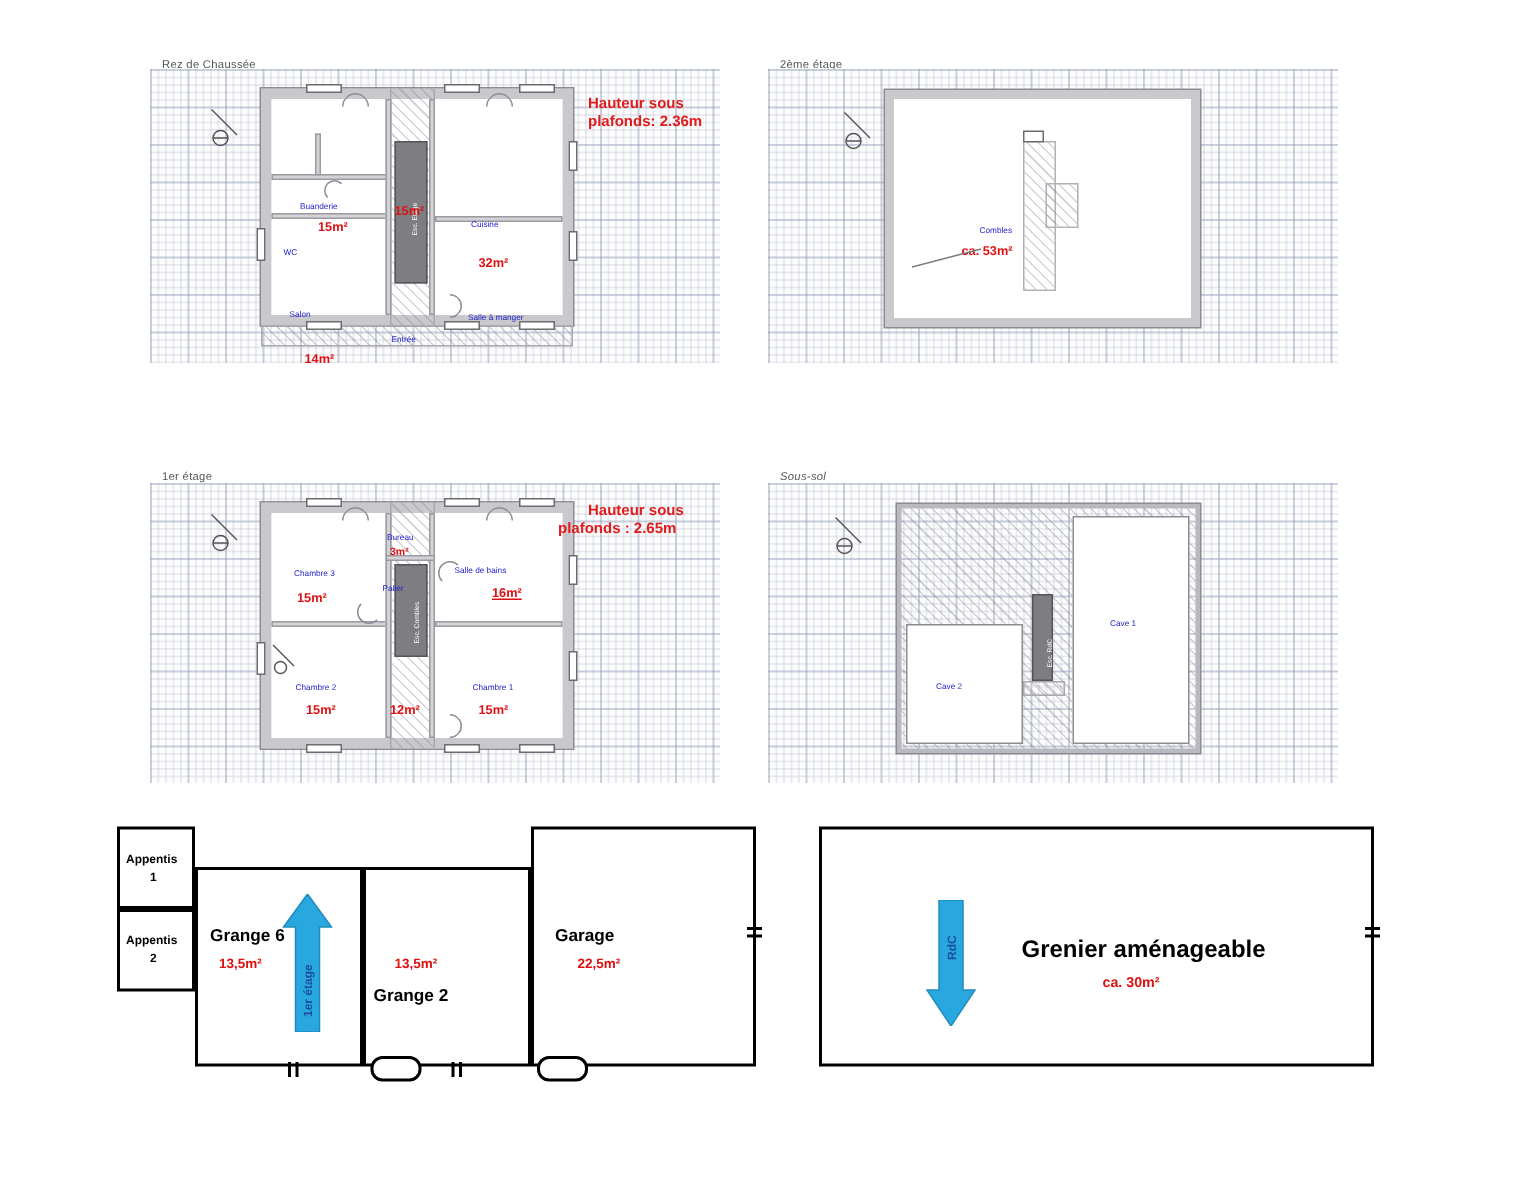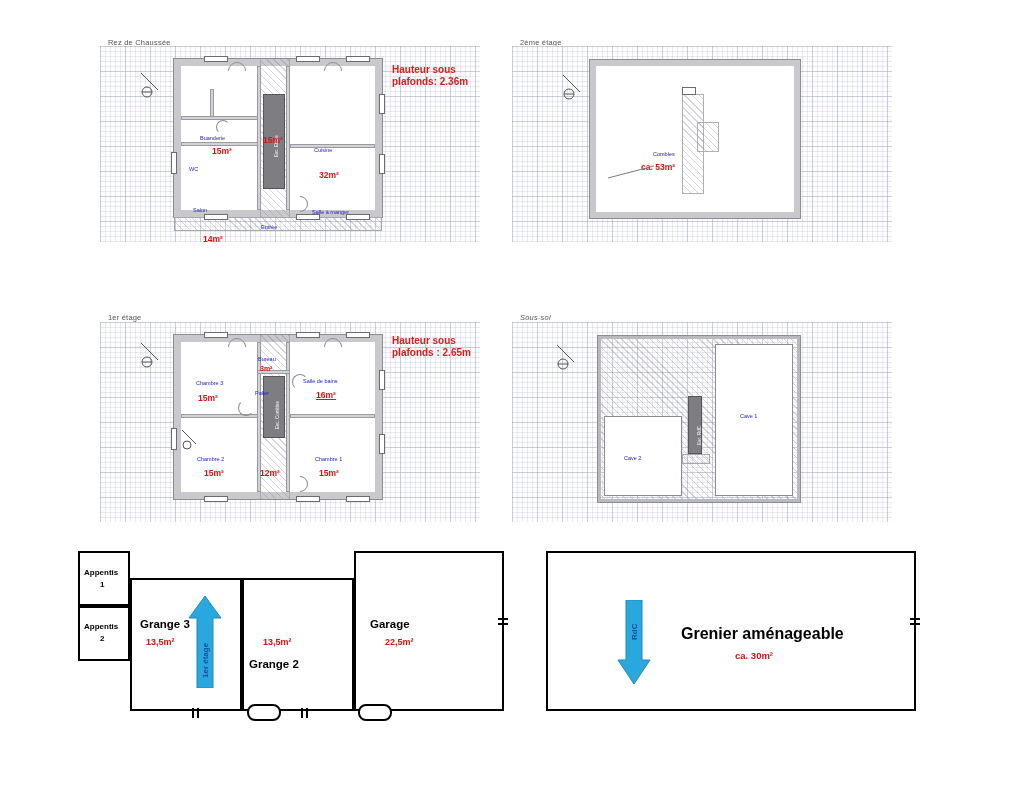--- a/index.html
+++ b/index.html
@@ -186,41 +186,41 @@
   <div class="door-arc" style="left:224px;top:28px;width:18px;height:18px;transform:rotate(45deg);"></div>
   <div class="door-arc" style="left:192px;top:64px;width:16px;height:16px;transform:rotate(0deg);"></div>
   <div class="door-arc" style="left:138px;top:90px;width:16px;height:16px;transform:rotate(270deg);"></div>
   <div class="door-arc" style="left:192px;top:166px;width:16px;height:16px;transform:rotate(135deg);"></div>
 
   <div class="lbl" style="left:96px;top:70px;">Chambre 3</div>
   <div class="area" style="left:98px;top:83px;">15m²</div>
   <div class="lbl" style="left:158px;top:46px;">Bureau</div>
   <div class="area-sm" style="left:160px;top:55px;">3m²</div>
   <div class="lbl" style="left:203px;top:68px;">Salle de bains</div>
-  <div class="area" style="left:216px;top:80px;text-decoration:underline;">16m²</div>
+  <div class="area" style="left:228px;top:80px;text-decoration:underline;">16m²</div>
   <div class="lbl" style="left:155px;top:80px;">Palier</div>
   <div class="lbl" style="left:97px;top:146px;">Chambre 2</div>
   <div class="area" style="left:104px;top:158px;">15m²</div>
   <div class="area" style="left:160px;top:158px;">12m²</div>
   <div class="lbl" style="left:215px;top:146px;">Chambre 1</div>
   <div class="area" style="left:219px;top:158px;">15m²</div>
 
   <svg class="compass" style="left:38px;top:30px;" width="26" height="28" viewBox="0 0 26 28">
     <line x1="3" y1="3" x2="20" y2="20" stroke="#555" stroke-width="1"></line>
     <circle cx="9" cy="22" r="5" fill="none" stroke="#555" stroke-width="1"></circle>
     <line x1="4" y1="22" x2="14" y2="22" stroke="#555" stroke-width="1"></line>
   </svg>
   <svg class="compass" style="left:80px;top:118px;" width="22" height="22" viewBox="0 0 22 22">
     <line x1="2" y1="2" x2="16" y2="16" stroke="#555" stroke-width="1"></line>
     <circle cx="7" cy="17" r="4" fill="none" stroke="#555" stroke-width="1"></circle>
   </svg>
 </div>
 
 <div class="note" style="left:392px;top:335px;">Hauteur sous</div>
-<div class="note" style="left:392px;top:347px;">plafonds : 2.65m</div>
+<div class="note" style="left:372px;top:347px;">plafonds : 2.65m</div>
 
 <div class="plan" style="left:512px;top:310px;width:390px;height:220px;">
   <div class="plan-title" style="left:8px;top:3px;font-style:italic;">Sous-sol</div>
   <div class="grid" style="left:0px;top:12px;width:380px;height:200px;"></div>
 
   <div class="hatch" style="left:86px;top:26px;width:202px;height:166px;border:1px solid #9b9ba1;"></div>
   <div class="wall" style="left:86px;top:26px;width:202px;height:166px;background:transparent;border:3px solid #b9b9bf;outline:1px solid #8c8c92;"></div>
 
   <div class="room-fill" style="left:203px;top:34px;width:78px;height:152px;border:1px solid #8c8c92;"></div>
   <div class="room-fill" style="left:92px;top:106px;width:78px;height:80px;border:1px solid #8c8c92;"></div>
@@ -242,21 +242,21 @@
 
 <div class="bbox" style="left:78px;top:551px;width:52px;height:55px;"></div>
 <div class="bbox-title sm" style="left:84px;top:568px;">Appentis</div>
 <div class="bbox-title sm" style="left:100px;top:580px;">1</div>
 
 <div class="bbox" style="left:78px;top:606px;width:52px;height:55px;"></div>
 <div class="bbox-title sm" style="left:84px;top:622px;">Appentis</div>
 <div class="bbox-title sm" style="left:100px;top:634px;">2</div>
 
 <div class="bbox" style="left:130px;top:578px;width:112px;height:133px;"></div>
-<div class="bbox-title" style="left:140px;top:618px;">Grange 3</div>
+<div class="bbox-title" style="left:140px;top:618px;">Grange 6</div>
 <div class="bbox-area" style="left:146px;top:637px;">13,5m²</div>
 
 <div class="bbox" style="left:242px;top:578px;width:112px;height:133px;"></div>
 <div class="bbox-title" style="left:249px;top:618px;margin-top:40px;">Grange 2</div>
 <div class="bbox-area" style="left:263px;top:637px;">13,5m²</div>
 
 <div class="bbox" style="left:354px;top:551px;width:150px;height:160px;"></div>
 <div class="bbox-title" style="left:370px;top:618px;">Garage</div>
 <div class="bbox-area" style="left:385px;top:637px;">22,5m²</div>
 

